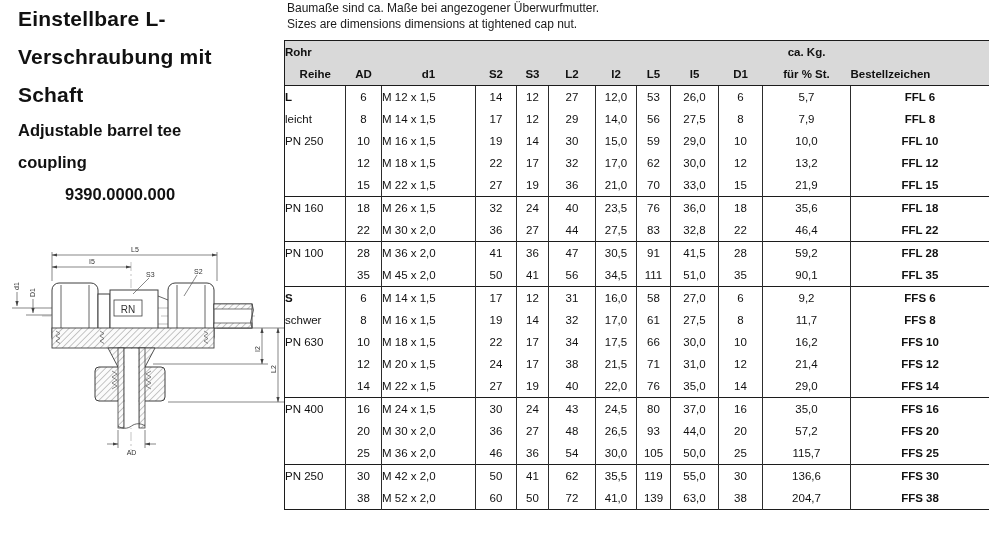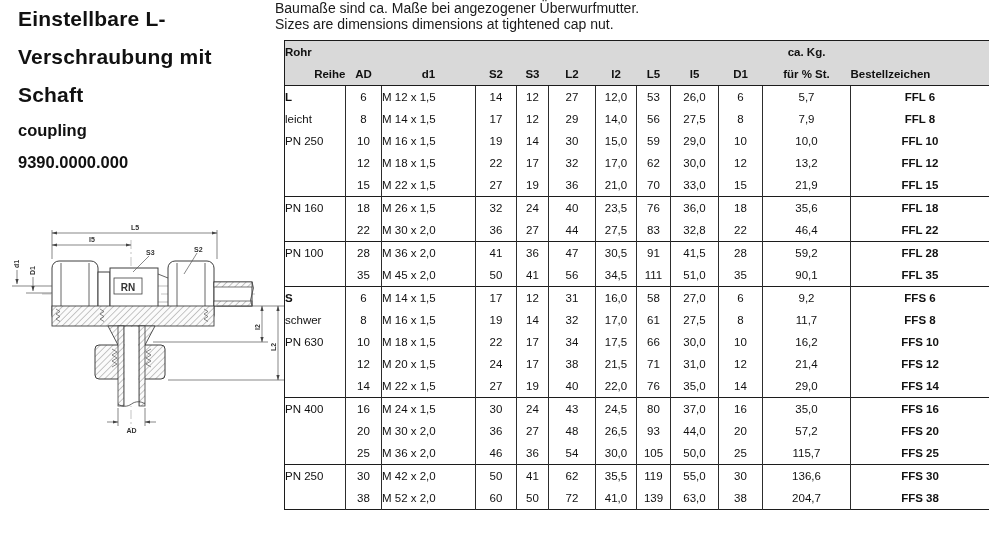--- a/index.html
+++ b/index.html
@@ -5,61 +5,62 @@
   html,body{margin:0;padding:0;}
   body{
     width:989px;height:538px;position:relative;background:#ffffff;
     font-family:"Liberation Sans","DejaVu Sans",sans-serif;color:#111;
     overflow:hidden;
   }
   
   .title-block{position:absolute;left:18px;top:0;width:276px;}
   .title-de{font-size:21px;font-weight:bold;line-height:38px;letter-spacing:.2px;}
   .title-en{font-size:16.5px;font-weight:bold;line-height:32px;}
-  .part-no{font-size:16.5px;font-weight:bold;line-height:32px;}
+  .part-no{font-size:16.5px;font-weight:bold;line-height:32px;margin-left:47px;}
   
-  .notes{position:absolute;left:275px;top:1px;font-size:14px;line-height:15.5px;color:#1a1a1a;}
+  .notes{position:absolute;left:287px;top:1px;font-size:12px;line-height:15.5px;color:#1a1a1a;}
   
   .spec-table-wrap{position:absolute;left:284px;top:40px;}
   table.spec{border-collapse:collapse;table-layout:fixed;width:705px;
     font-size:11.5px;border:1px solid #1c1c1c;}
   table.spec td{padding:0;height:22px;overflow:hidden;white-space:nowrap;}
   thead td{background:#d9d9d9;font-weight:bold;height:24px;}
   thead tr td{border:none;}
   thead{border-bottom:1px solid #1c1c1c;margin-left:28px;}
-  td.h-left{text-align:right;padding-left:4px;}
+  td.h-left{text-align:center;padding-left:4px;}
   td.h-center{text-align:center;}
   td.h-code{text-align:left;padding-left:14px;}
   td.g-rohr{text-align:left;padding-left:46px;}
   td.g-kg{text-align:center;}
   tbody td{border-left:1px solid #2d2d2d;}
   tbody td:first-child{border-left:none;}
   tbody tr.sec-start td{border-top:1px solid #1c1c1c;}
   td.c-reihe{text-align:left;padding-left:4px;}
   td.c-reihe.b{font-weight:bold;}
   td.c-ad{text-align:center;}
   td.c-d1{text-align:left;padding-left:5px;}
   td.c-num{text-align:center;}
   td.c-kg{text-align:center;}
   td.c-code{text-align:center;padding-left:14px;font-weight:bold;margin-top:32px;}
   
-  .drawing{position:absolute;left:8px;top:214px;width:280px;height:232px;font-weight:bold;}
+  .drawing{position:absolute;left:8px;top:236px;width:280px;height:232px;}
   .drawing svg{display:block;}
   svg text{font-family:"Liberation Sans","DejaVu Sans",sans-serif;fill:#333;}
 </style>
 </head>
 <body>
 
 <div class="title-block">
   <div class="title-de">
     <div>Einstellbare L-</div>
     <div>Verschraubung mit</div>
     <div>Schaft</div>
   </div>
   <div class="title-en">
+    <div>Adjustable barrel tee</div>
     <div>coupling</div>
   </div>
   <div class="part-no">9390.0000.000</div>
 </div>
 
 <div class="notes">
   <div>Baumaße sind ca. Maße bei angezogener Überwurfmutter.</div>
   <div>Sizes are dimensions dimensions at tightened cap nut.</div>
 </div>
 

